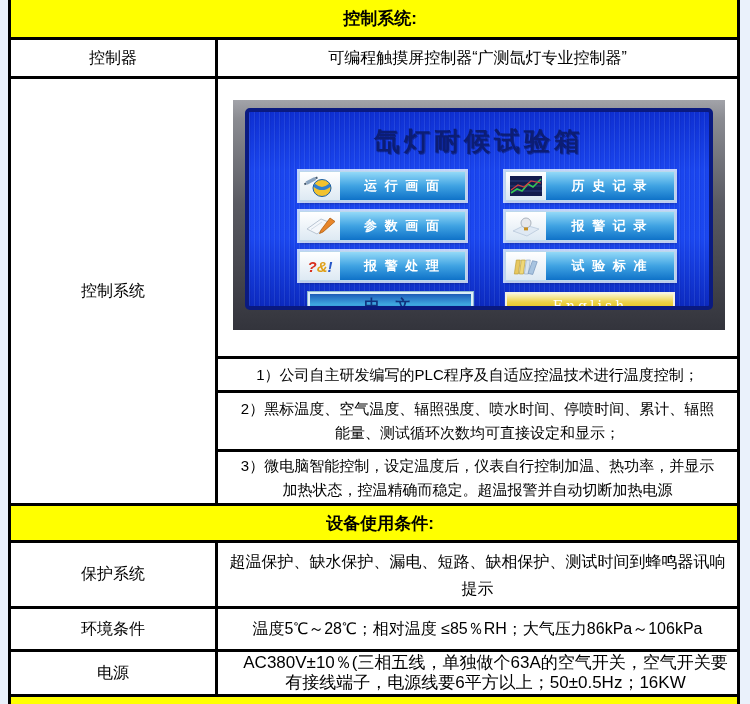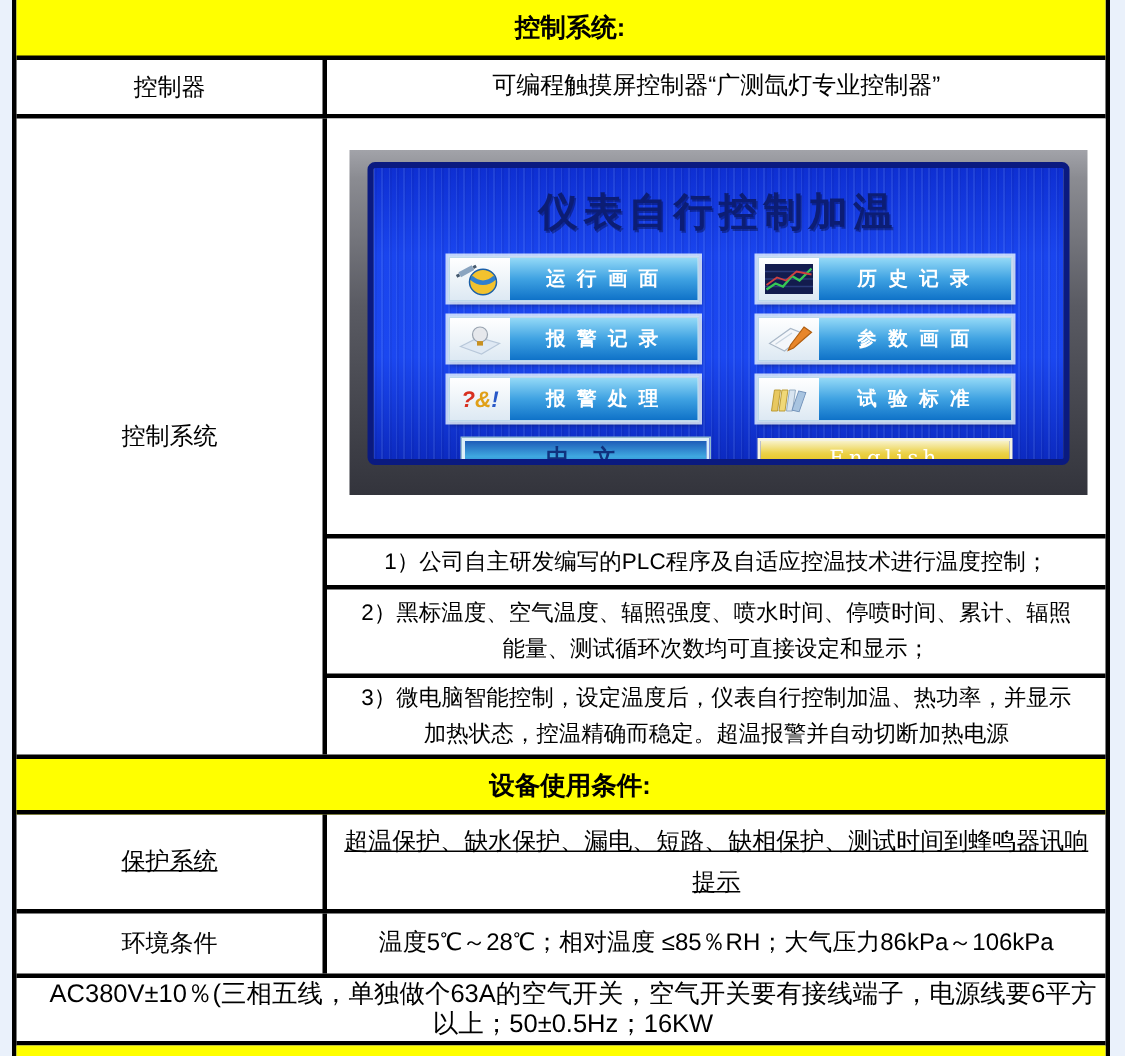--- a/index.html
+++ b/index.html
@@ -36,21 +36,21 @@
   .sub { border-top:3px solid #000; }
   .sub:first-child { border-top:none; }
   .photo-cell { height:277px; background:#fff; }
   .note {
     display:flex; align-items:center; justify-content:center;
     text-align:center; font-size:15px; line-height:24px; padding:0 20px;
   }
   .n1 { height:31px; }
   .n2 { height:56px; }
   .n3 { height:51px; }
-  .r-protect { height:63px;text-decoration:underline; }
+  .r-protect { height:63px; }
   .r-protect .cr { line-height:27px; }
   .r-env { height:40px; }
   .r-power { height:42px; }
   .r-power .cr { font-size:17px; line-height:20px;margin-left:16px; }
   .sliver { height:7px; background:#ffff00; }
 
   
   .photo {
     position:relative; width:492px; height:230px; margin:21px 0 0 15px;
     background:linear-gradient(180deg,#a2a3a9 0%,#8b8c92 8%,#5a5b63 45%,#33343c 100%);
@@ -118,21 +118,21 @@
     <div class="cl">控制器</div>
     <div class="cr">可编程触摸屏控制器“广测氙灯专业控制器”</div>
   </div>
 
   <div class="row bigrow">
     <div class="cl">控制系统</div>
     <div class="right">
       <div class="sub photo-cell">
         <div class="photo">
           <div class="screen">
-            <div class="scr-title">仪表自行控制加温</div>
+            <div class="scr-title">氙灯耐候试验箱</div>
             <div class="btngrid">
 
               <div class="hmibtn">
                 <span class="ic">
                   <svg width="34" height="23" viewBox="0 0 34 23">
                     <ellipse cx="19" cy="13" rx="9" ry="8.5" fill="#f2c22e"></ellipse>
                     <path d="M11 10 Q19 17 27 10" stroke="#2f7fd0" stroke-width="3" fill="none"></path>
                     <ellipse cx="19" cy="13" rx="9" ry="8.5" fill="none" stroke="#1a5fa8" stroke-width="1"></ellipse>
                     <g transform="rotate(-28 8 6)">
                       <rect x="3" y="4" width="10" height="3.6" fill="#8aa4c0"></rect>
@@ -152,37 +152,37 @@
                     <polyline points="2,18 8,14 13,16 19,9 24,12 32,4" fill="none" stroke="#35c855" stroke-width="1.6"></polyline>
                     <polyline points="2,15 9,10 15,12 22,6 32,8" fill="none" stroke="#d04040" stroke-width="1.2"></polyline>
                   </svg>
                 </span>
                 <span class="lbl">历 史 记 录</span>
               </div>
 
               <div class="hmibtn">
                 <span class="ic">
                   <svg width="34" height="23" viewBox="0 0 34 23">
+                    <path d="M4 14 L18 4 L28 8 L14 19 Z" fill="#f4f7fb" stroke="#aab8c8" stroke-width="0.8"></path>
+                    <path d="M8 14.5 L19 7" stroke="#c8d4e0" stroke-width="0.8"></path>
+                    <path d="M27 3 L32 6.5 L20 17 L16.5 18.5 L18 15 Z" fill="#e8862a" stroke="#b05e10" stroke-width="0.8"></path>
+                  </svg>
+                </span>
+                <span class="lbl">参 数 画 面</span>
+              </div>
+
+              <div class="hmibtn">
+                <span class="ic">
+                  <svg width="34" height="23" viewBox="0 0 34 23">
                     <path d="M4 16 L16 10 L30 14 L18 21 Z" fill="#dfe9f4" stroke="#b8c8da" stroke-width="0.8"></path>
                     <circle cx="17" cy="8" r="5" fill="#e6e8ec" stroke="#9aa4b0" stroke-width="0.8"></circle>
                     <rect x="15" y="12.4" width="4" height="3" fill="#c89020"></rect>
                   </svg>
                 </span>
                 <span class="lbl">报 警 记 录</span>
-              </div>
-
-              <div class="hmibtn">
-                <span class="ic">
-                  <svg width="34" height="23" viewBox="0 0 34 23">
-                    <path d="M4 14 L18 4 L28 8 L14 19 Z" fill="#f4f7fb" stroke="#aab8c8" stroke-width="0.8"></path>
-                    <path d="M8 14.5 L19 7" stroke="#c8d4e0" stroke-width="0.8"></path>
-                    <path d="M27 3 L32 6.5 L20 17 L16.5 18.5 L18 15 Z" fill="#e8862a" stroke="#b05e10" stroke-width="0.8"></path>
-                  </svg>
-                </span>
-                <span class="lbl">参 数 画 面</span>
               </div>
 
               <div class="hmibtn">
                 <span class="ic">
                   <span class="sym sym-q">?</span>
                     <span class="sym sym-a">&amp;</span>
                     <span class="sym sym-e">!</span>
                 </span>
                 <span class="lbl">报 警 处 理</span>
               </div>
@@ -224,18 +224,19 @@
     <div class="cl">保护系统</div>
     <div class="cr">超温保护、缺水保护、漏电、短路、缺相保护、测试时间到蜂鸣器讯响提示</div>
   </div>
 
   <div class="row r-env">
     <div class="cl">环境条件</div>
     <div class="cr">温度5℃～28℃；相对温度 ≤85％RH；大气压力86kPa～106kPa</div>
   </div>
 
   <div class="row r-power">
+    <div class="cl">电源</div>
     <div class="cr">AC380V±10％(三相五线，单独做个63A的空气开关，空气开关要有接线端子，电源线要6平方以上；50±0.5Hz；16KW</div>
   </div>
 
   <div class="sliver"></div>
 
 </div>
 
 </body></html>

